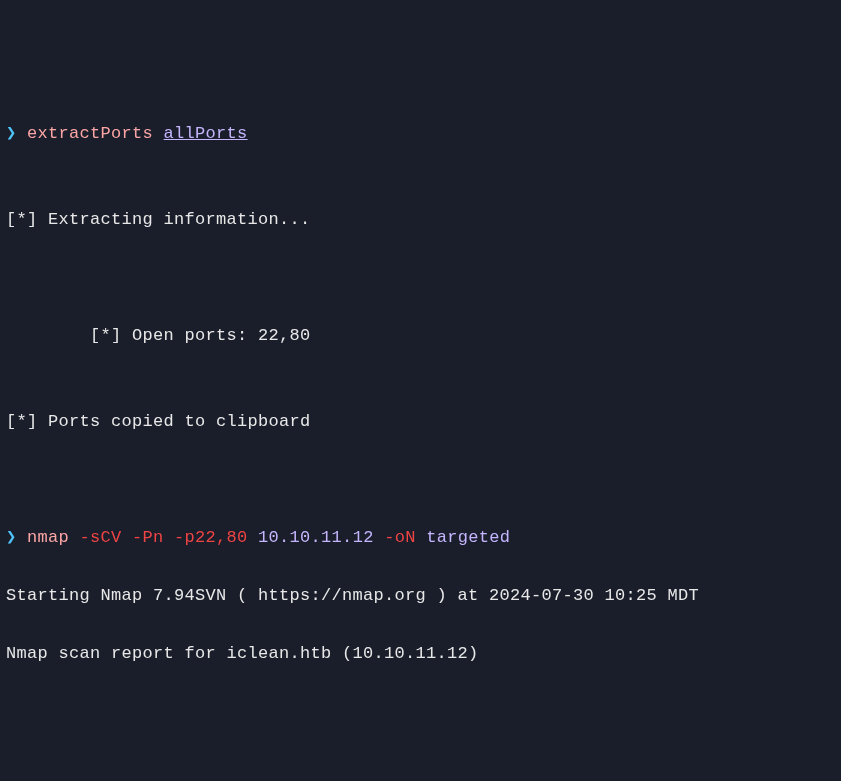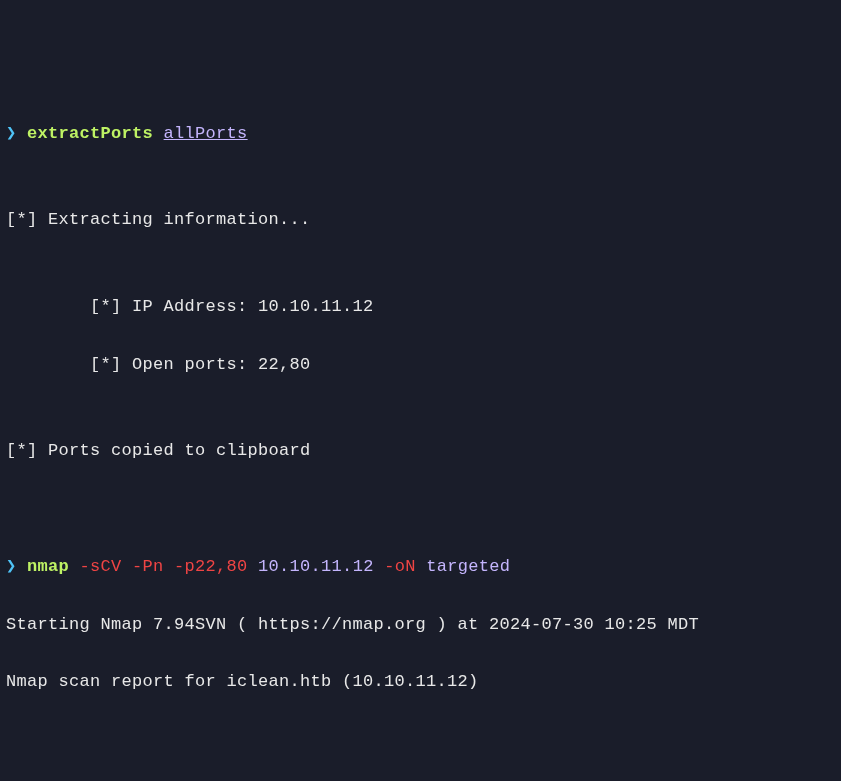--- a/index.html
+++ b/index.html
@@ -17,22 +17,22 @@
       width: 841px;
       height: 781px;
       white-space: pre;
       letter-spacing: 0.3px;
     }
     .prompt-symbol {
       color: #4fc3f7;
       font-weight: bold;
     }
     .cmd-green {
-      color: #bef264;
-      font-weight: bold;
+      color: #fca5a5;
+      font-weight: normal;
     }
     .cmd-underline {
       color: #c4b5fd;
       text-decoration: underline;
     }
     .cmd-white {
       color: #c4b5fd;
     }
     .flag-cyan {
       color: #ef4444;
@@ -44,21 +44,21 @@
       height: 1.7em;
     }
   </style>
 </head>
 <body>
 
 
 
 <div><span class="line"><span class="prompt-symbol">❯</span> <span class="cmd-green">extractPorts</span> <span class="cmd-underline">allPorts</span></span>
 <div class="blank"></div><span class="line">[*] Extracting information...</span>
-<div class="blank"></div><span class="line">	[*] IP Address: 10.10.11.12</span>
+<div class="blank"></div>
 <span class="line">	[*] Open ports: 22,80</span>
 <div class="blank"></div><span class="line">[*] Ports copied to clipboard</span>
 <div class="blank"></div><div class="blank"></div><span class="line"><span class="prompt-symbol">❯</span> <span class="cmd-green">nmap</span><span class="flag-cyan"> -sCV -Pn -p22,80</span><span class="cmd-white"> 10.10.11.12</span><span class="flag-cyan"> -oN</span><span class="cmd-white"> targeted</span></span>
 <span class="line">Starting Nmap 7.94SVN ( https://nmap.org ) at 2024-07-30 10:25 MDT</span>
 <span class="line">Nmap scan report for iclean.htb (10.10.11.12)</span>
 
 
 
 
 

